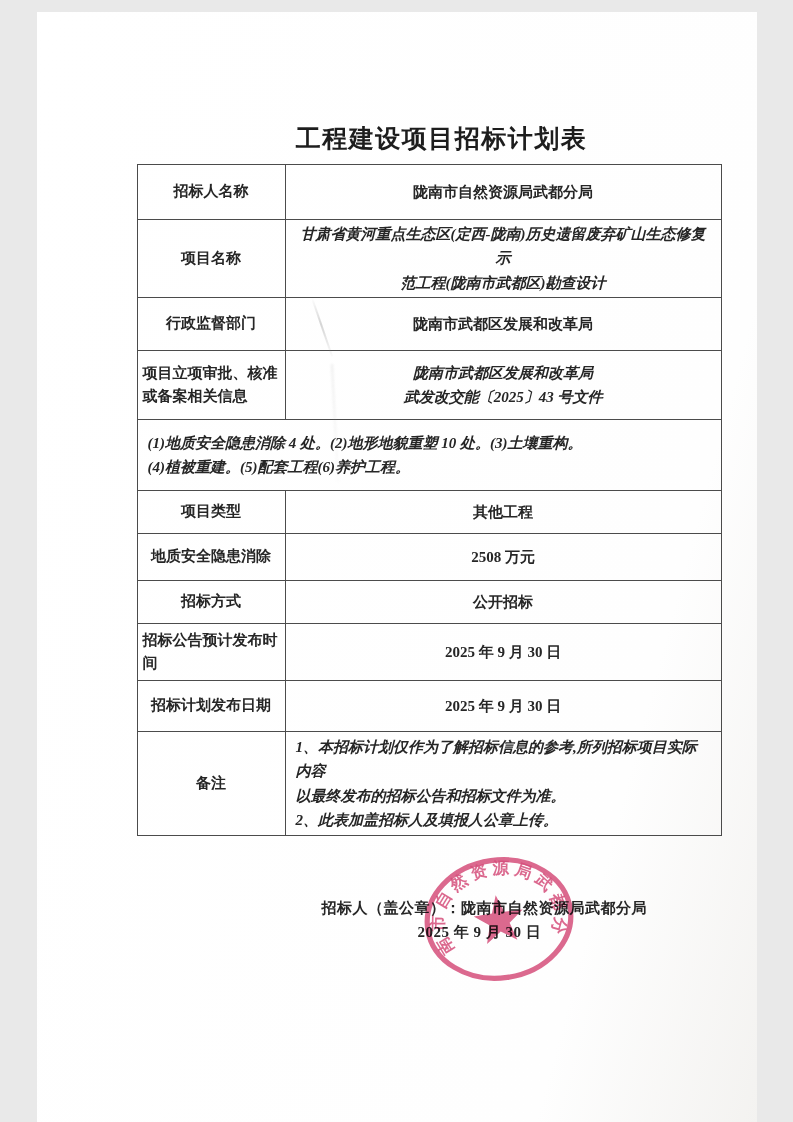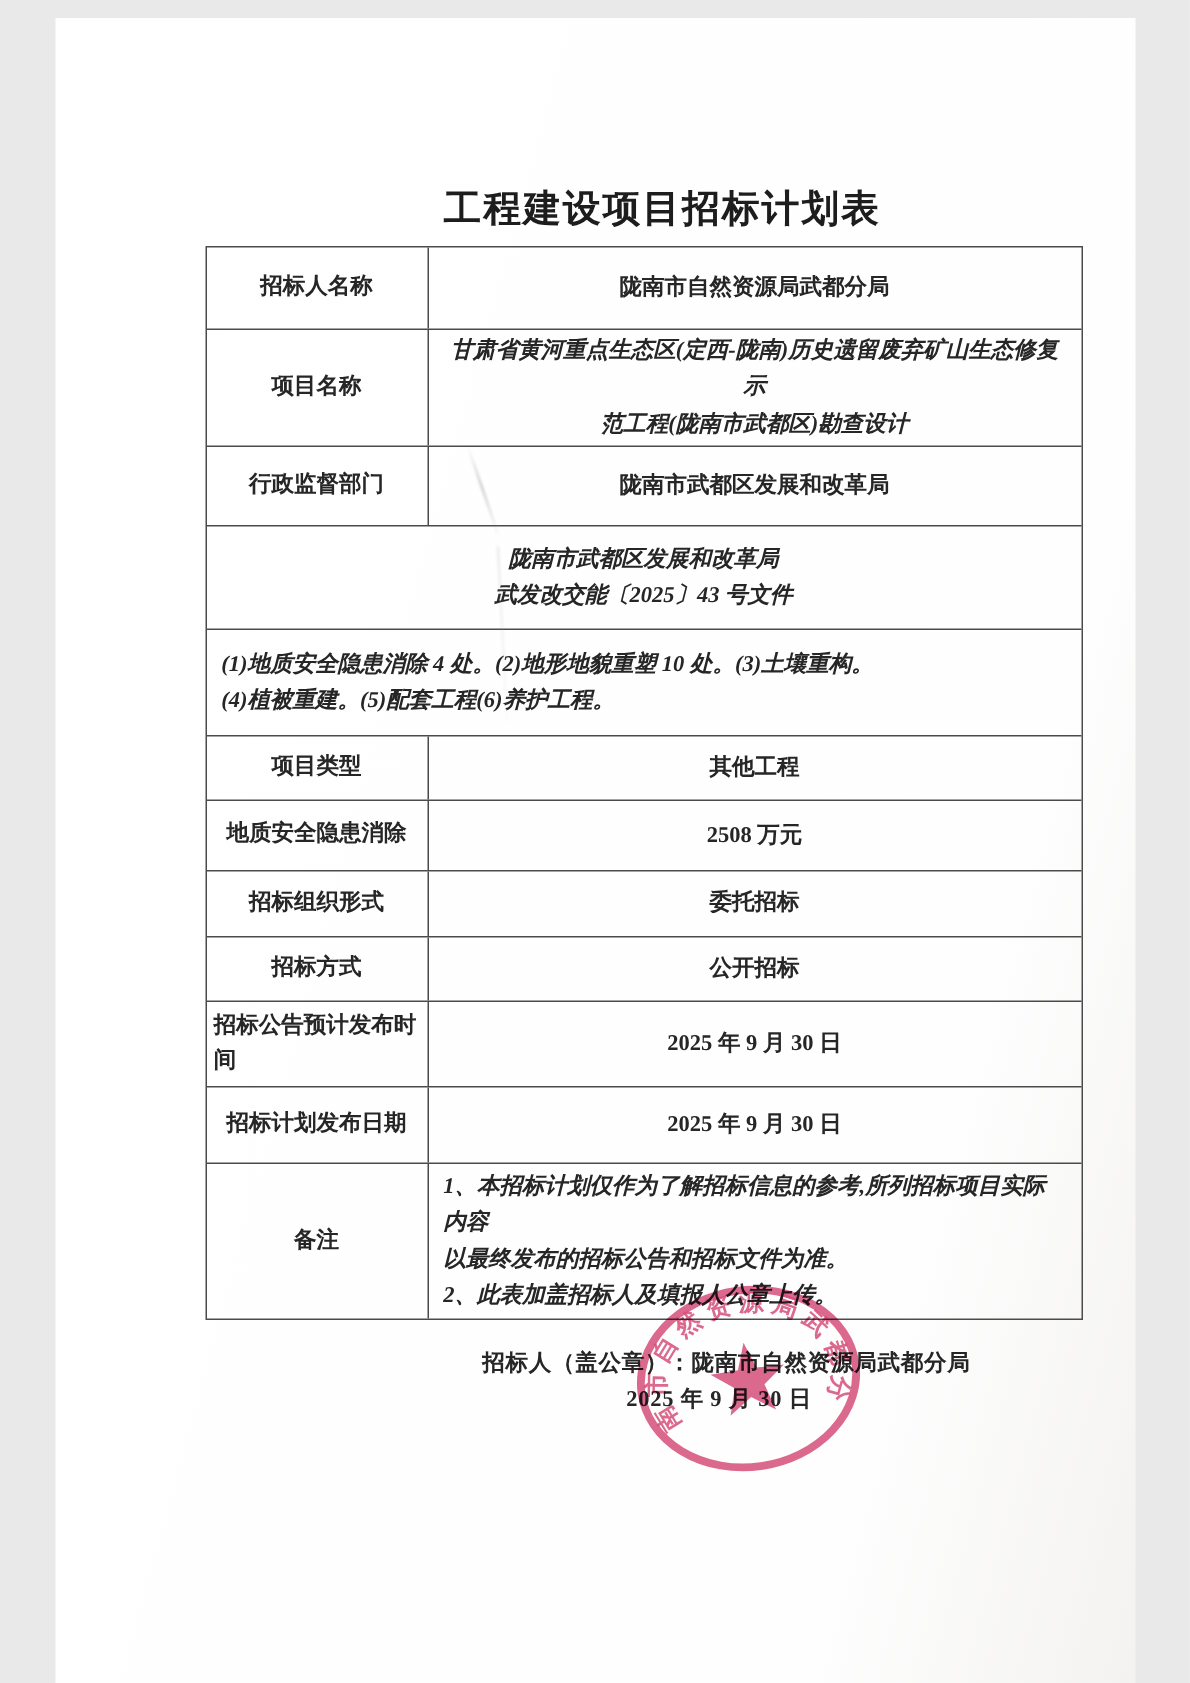--- a/index.html
+++ b/index.html
@@ -108,43 +108,40 @@
       <div class="td preline">甘肃省黄河重点生态区(定西-陇南)历史遗留废弃矿山生态修复示
 范工程(陇南市武都区)勘查设计</div>
     </div>
 
     <div class="tr" style="height:53px">
       <div class="th">行政监督部门</div>
       <div class="td">陇南市武都区发展和改革局</div>
     </div>
 
     <div class="tr" style="height:69px">
+      <div class="th">项目立项审批、核准或备案相关信息</div>
       <div class="td preline">陇南市武都区发展和改革局
 武发改交能〔2025〕43 号文件</div>
     </div>
 
     <div class="tr" style="height:71px">
       <div class="td left preline">(1)地质安全隐患消除 4 处。(2)地形地貌重塑 10 处。(3)土壤重构。
 (4)植被重建。(5)配套工程(6)养护工程。</div>
     </div>
 
     <div class="tr" style="height:43px">
       <div class="th">项目类型</div>
       <div class="td">其他工程</div>
     </div>
 
     <div class="tr" style="height:47px">
       <div class="th">地质安全隐患消除</div>
       <div class="td">2508 万元</div>
     </div>
 
-    <div class="tr" style="height:44px">
-      <div class="th">招标组织形式</div>
-      <div class="td">委托招标</div>
-    </div>
 
     <div class="tr" style="height:43px">
       <div class="th">招标方式</div>
       <div class="td">公开招标</div>
     </div>
 
     <div class="tr" style="height:57px">
       <div class="th">招标公告预计发布时间</div>
       <div class="td">2025 年 9 月 30 日</div>
     </div>

